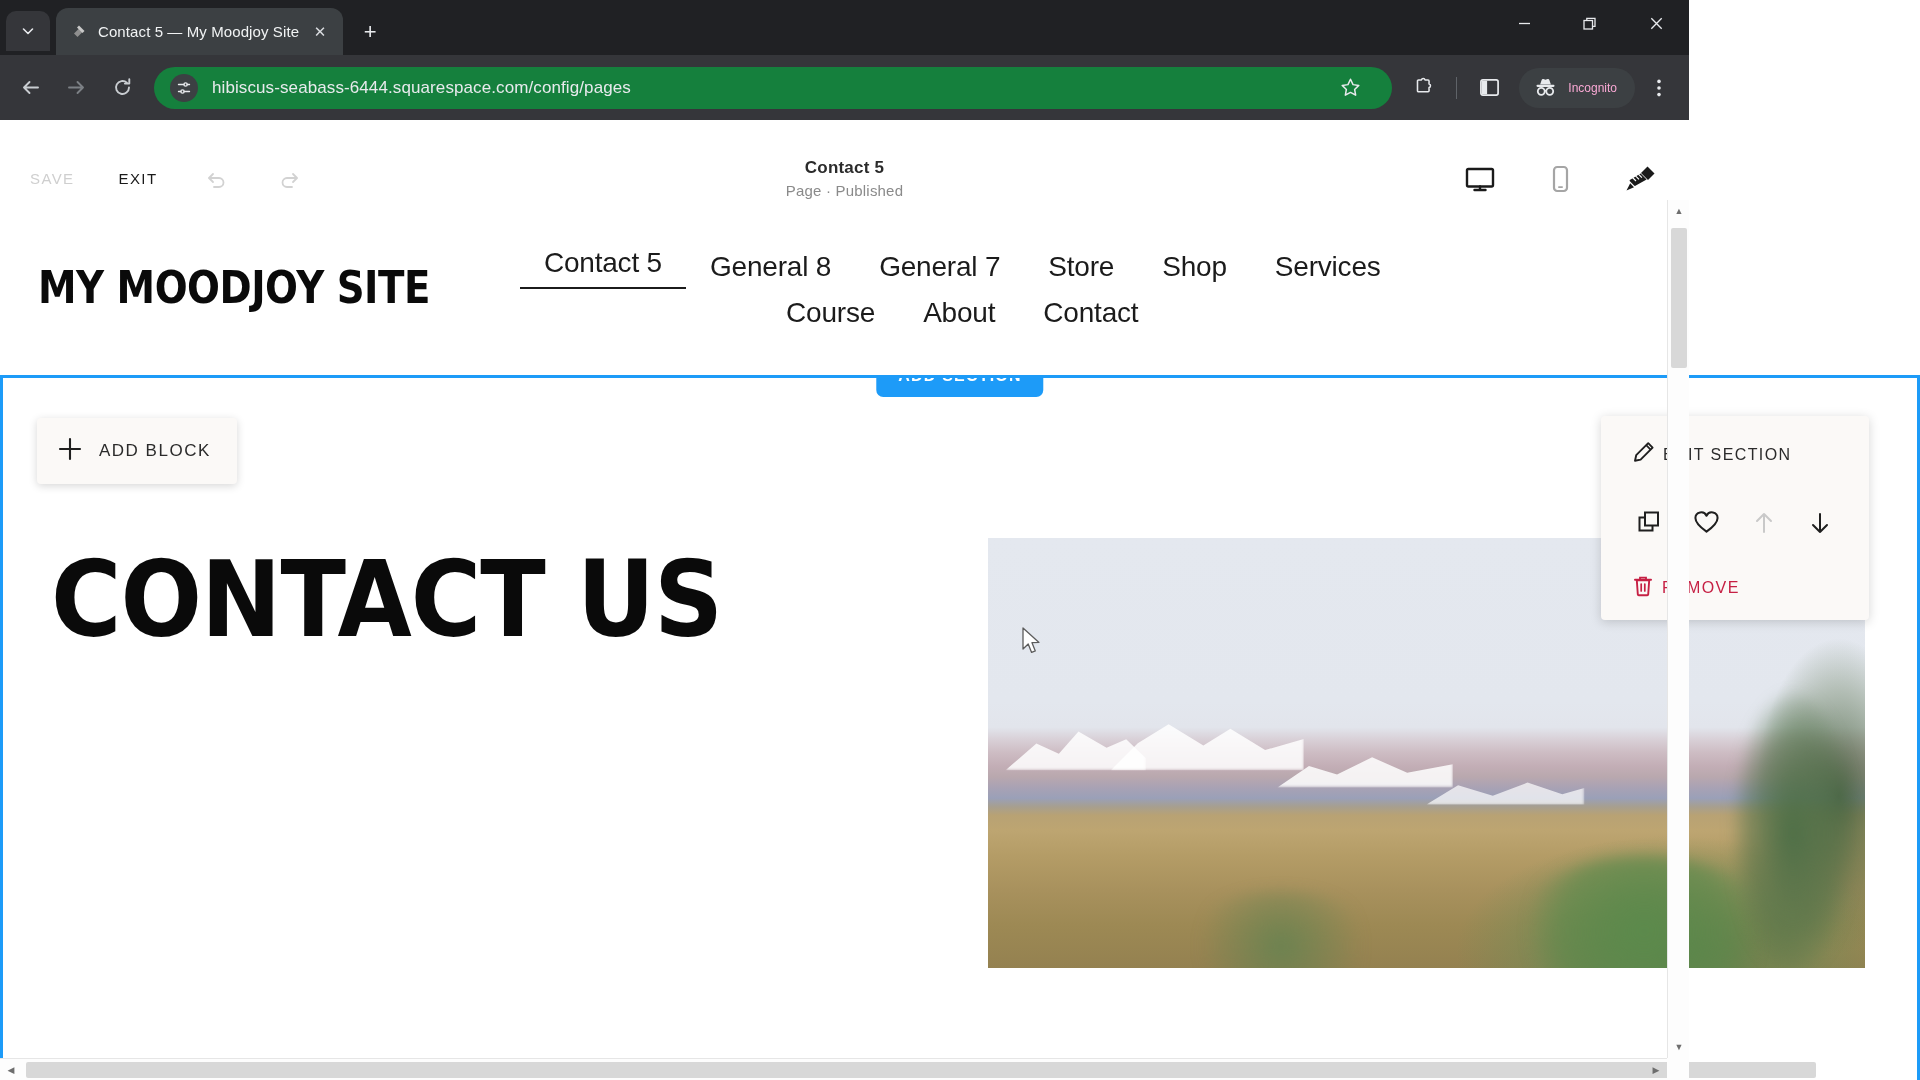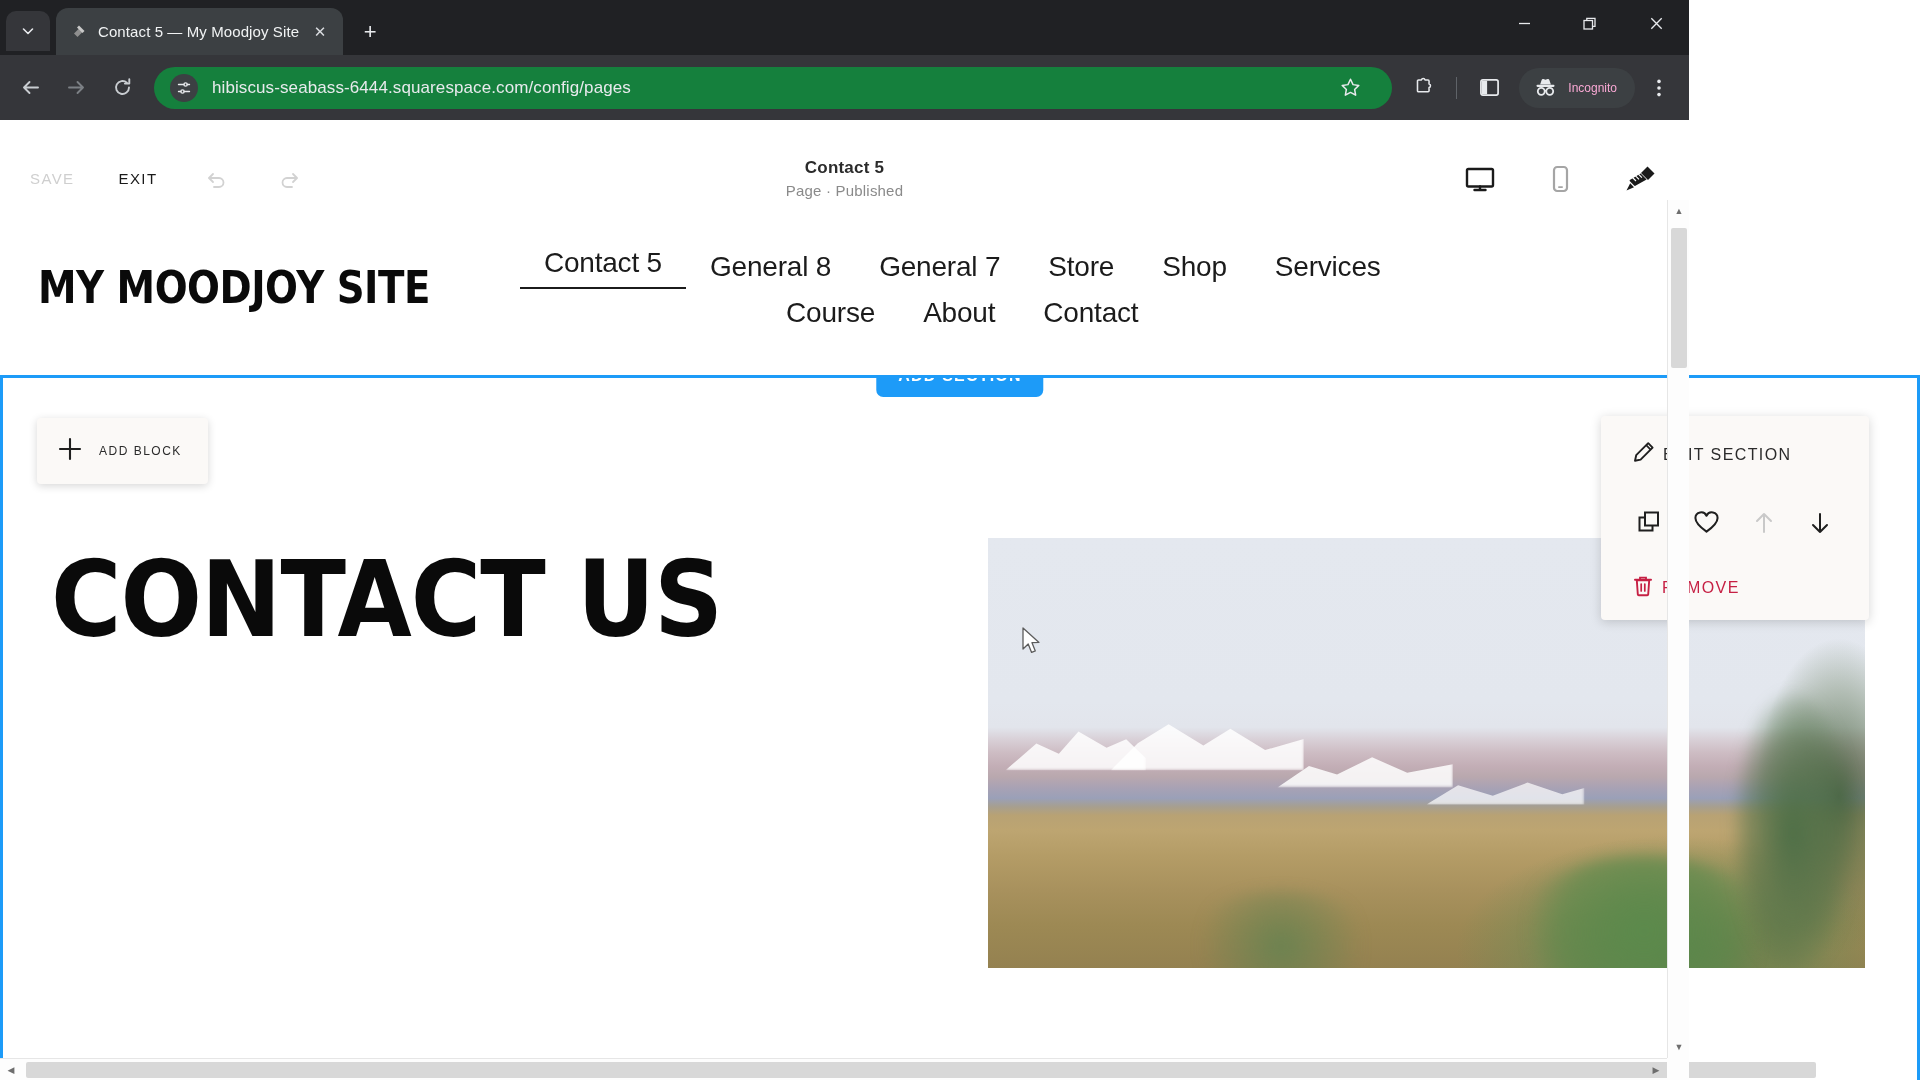--- a/index.html
+++ b/index.html
@@ -174,21 +174,21 @@
     letter-spacing: 1.2px; padding: 12px 22px; border-radius: 7px;
     cursor: pointer; z-index: 12;
   }
   .add-block-btn {
     position: absolute; top: 40px; left: 34px; background: #fbf9f7;
     box-shadow: 0 2px 9px rgba(0,0,0,.16); border-radius: 4px;
     display: flex; align-items: center; gap: 16px;
     padding: 18px 26px 18px 20px; cursor: pointer; z-index: 11;
   }
   .add-block-btn .lbl {
-    font-size: 12px; letter-spacing: 1.5px; color: #2b2b2b; font-weight: 500; text-align: right;
+    font-size: 17px; letter-spacing: 1.5px; color: #2b2b2b; font-weight: 500; text-align: right;
   }
 
   .section-panel {
     position: absolute; top: 38px; right: 48px; width: 268px;
     background: #fbf9f7; box-shadow: 0 2px 11px rgba(0,0,0,.17);
     border-radius: 4px; padding: 24px 0 18px 0; z-index: 11;
   }
   .panel-row {
     display: flex; align-items: center; gap: 7px;
     padding: 0 30px; cursor: pointer;

